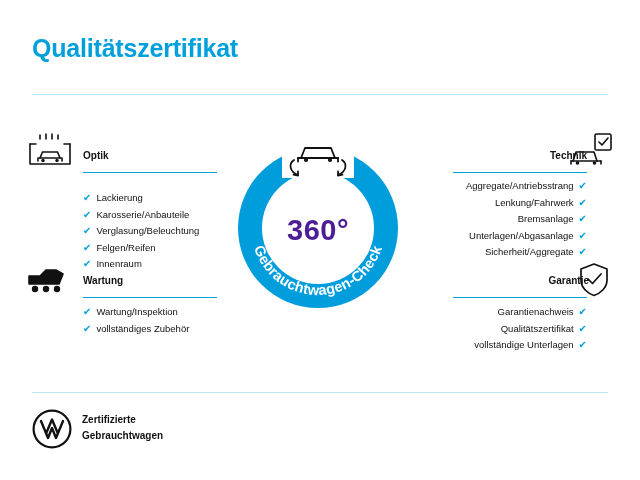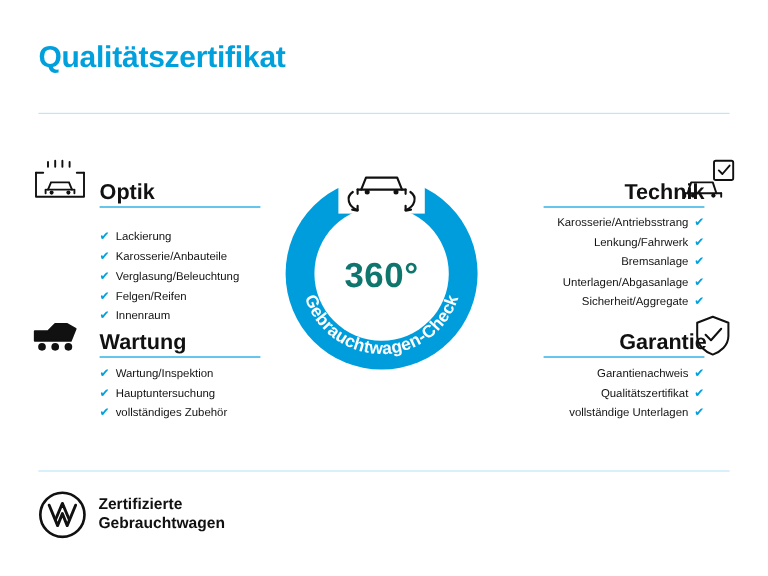--- a/index.html
+++ b/index.html
@@ -38,21 +38,21 @@
     left: 32px;
     top: 94px;
     width: 576px;
     height: 1px;
     background: #bfe6f6;
   }
 
   
   .sec-head {
     position: absolute;
-    font-size: 18px;
+    font-size: 10px;
     font-weight: bold;
     color: #111111;
   }
   .sec-rule {
     position: absolute;
     height: 1px;
     background: #00a0dd;
   }
 
   
@@ -115,21 +115,21 @@
     background: #ffffff;
   }
   .deg {
     position: absolute;
     left: 20px;
     top: 96px;
     width: 160px;
     text-align: center;
     font-size: 29px;
     font-weight: bold;
-    color: #0f766e;
+    color: #4c1d95;
     letter-spacing: 0.5px;
   }
   .arc-text {
     position: absolute;
     left: 20px;
     top: 30px;
     width: 160px;
     height: 160px;
   }
   .car-top {
@@ -158,21 +158,21 @@
     position: absolute;
     left: 32px;
     top: 409px;
     width: 40px;
     height: 40px;
   }
   .foot-text {
     position: absolute;
     left: 82px;
     top: 412px;
-    font-size: 13px;
+    font-size: 10px;
     font-weight: bold;
     color: #111111;
     line-height: 16px;
   }
 </style>
 </head>
 <body>
 
 <div class="page">
 
@@ -210,41 +210,40 @@
         <circle cx="9" cy="27" r="3.2" fill="#111111" stroke="none"></circle>
         <circle cx="20" cy="27" r="3.2" fill="#111111" stroke="none"></circle>
         <circle cx="31" cy="27" r="3.2" fill="#111111" stroke="none"></circle>
       </g>
     </svg>
   </div>
   <div class="sec-head" style="left:83px; top:275px;">Wartung</div>
   <div class="sec-rule" style="left:83px; top:297px; width:134px;"></div>
   <div class="list left" style="left:83px; top:304px;">
     <div class="row"><span class="chk">✔</span><span>Wartung/Inspektion</span></div>
-    <div class="row"><span class="chk">✔</span><span>Hauptuntersuchung</span></div>
     <div class="row"><span class="chk">✔</span><span>vollständiges Zubehör</span></div>
   </div>
 
   <div class="icon" style="left:568px; top:131px; width:46px; height:38px;">
     <svg width="46" height="38" viewBox="0 0 46 38">
       <g fill="none" stroke="#111111" stroke-width="1.6" stroke-linecap="round" stroke-linejoin="round">
         <path d="M3 30 h30"></path>
         <path d="M5 30 l3-9 h18 l3 9"></path>
         <path d="M3 30 v3 M33 30 v3"></path>
         <circle cx="9.5" cy="32" r="1.8" fill="#111111" stroke="none"></circle>
         <circle cx="26.5" cy="32" r="1.8" fill="#111111" stroke="none"></circle>
         <rect x="27" y="3" width="16" height="16" rx="1.5"></rect>
         <path d="M31 11 l3 3 6-7"></path>
       </g>
     </svg>
   </div>
   <div class="sec-head" style="right:53px; top:150px;">Technik</div>
   <div class="sec-rule" style="right:53px; top:172px; width:134px;"></div>
   <div class="list right" style="right:53px; top:178px;">
-    <div class="row"><span>Karosserie/Antriebsstrang</span><span class="chk">✔</span></div>
+    <div class="row"><span>Aggregate/Antriebsstrang</span><span class="chk">✔</span></div>
     <div class="row"><span>Lenkung/Fahrwerk</span><span class="chk">✔</span></div>
     <div class="row"><span>Bremsanlage</span><span class="chk">✔</span></div>
     <div class="row"><span>Unterlagen/Abgasanlage</span><span class="chk">✔</span></div>
     <div class="row"><span>Sicherheit/Aggregate</span><span class="chk">✔</span></div>
   </div>
 
   <div class="icon" style="left:578px; top:262px; width:32px; height:36px;">
     <svg width="32" height="36" viewBox="0 0 32 36">
       <g fill="none" stroke="#111111" stroke-width="1.7" stroke-linecap="round" stroke-linejoin="round">
         <path d="M16 2 L29 7 V18 C29 26 22 31.5 16 33.5 C10 31.5 3 26 3 18 V7 Z"></path>

